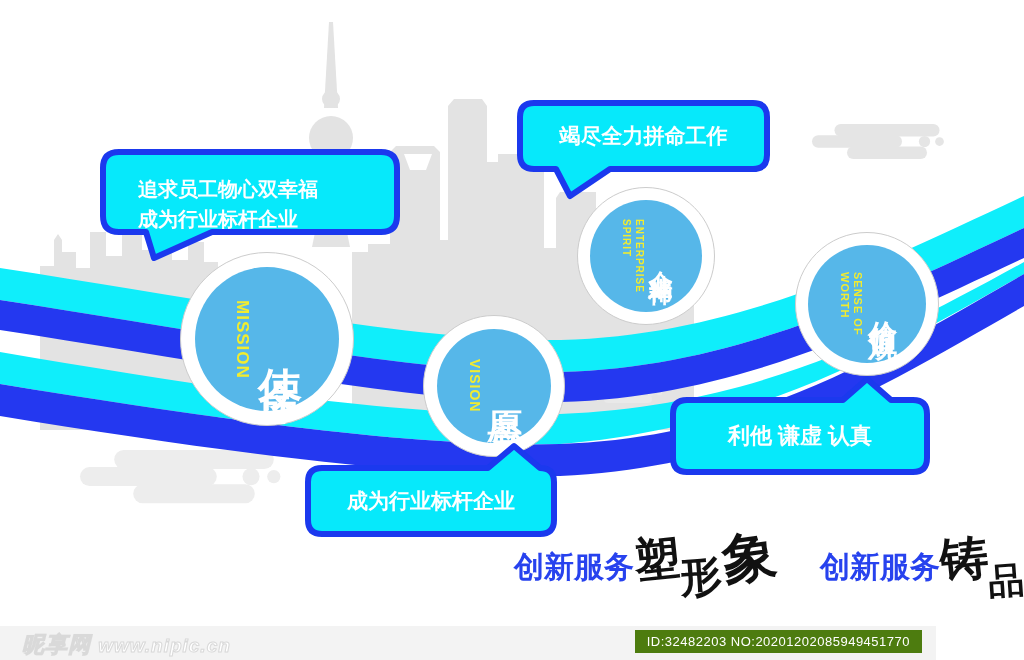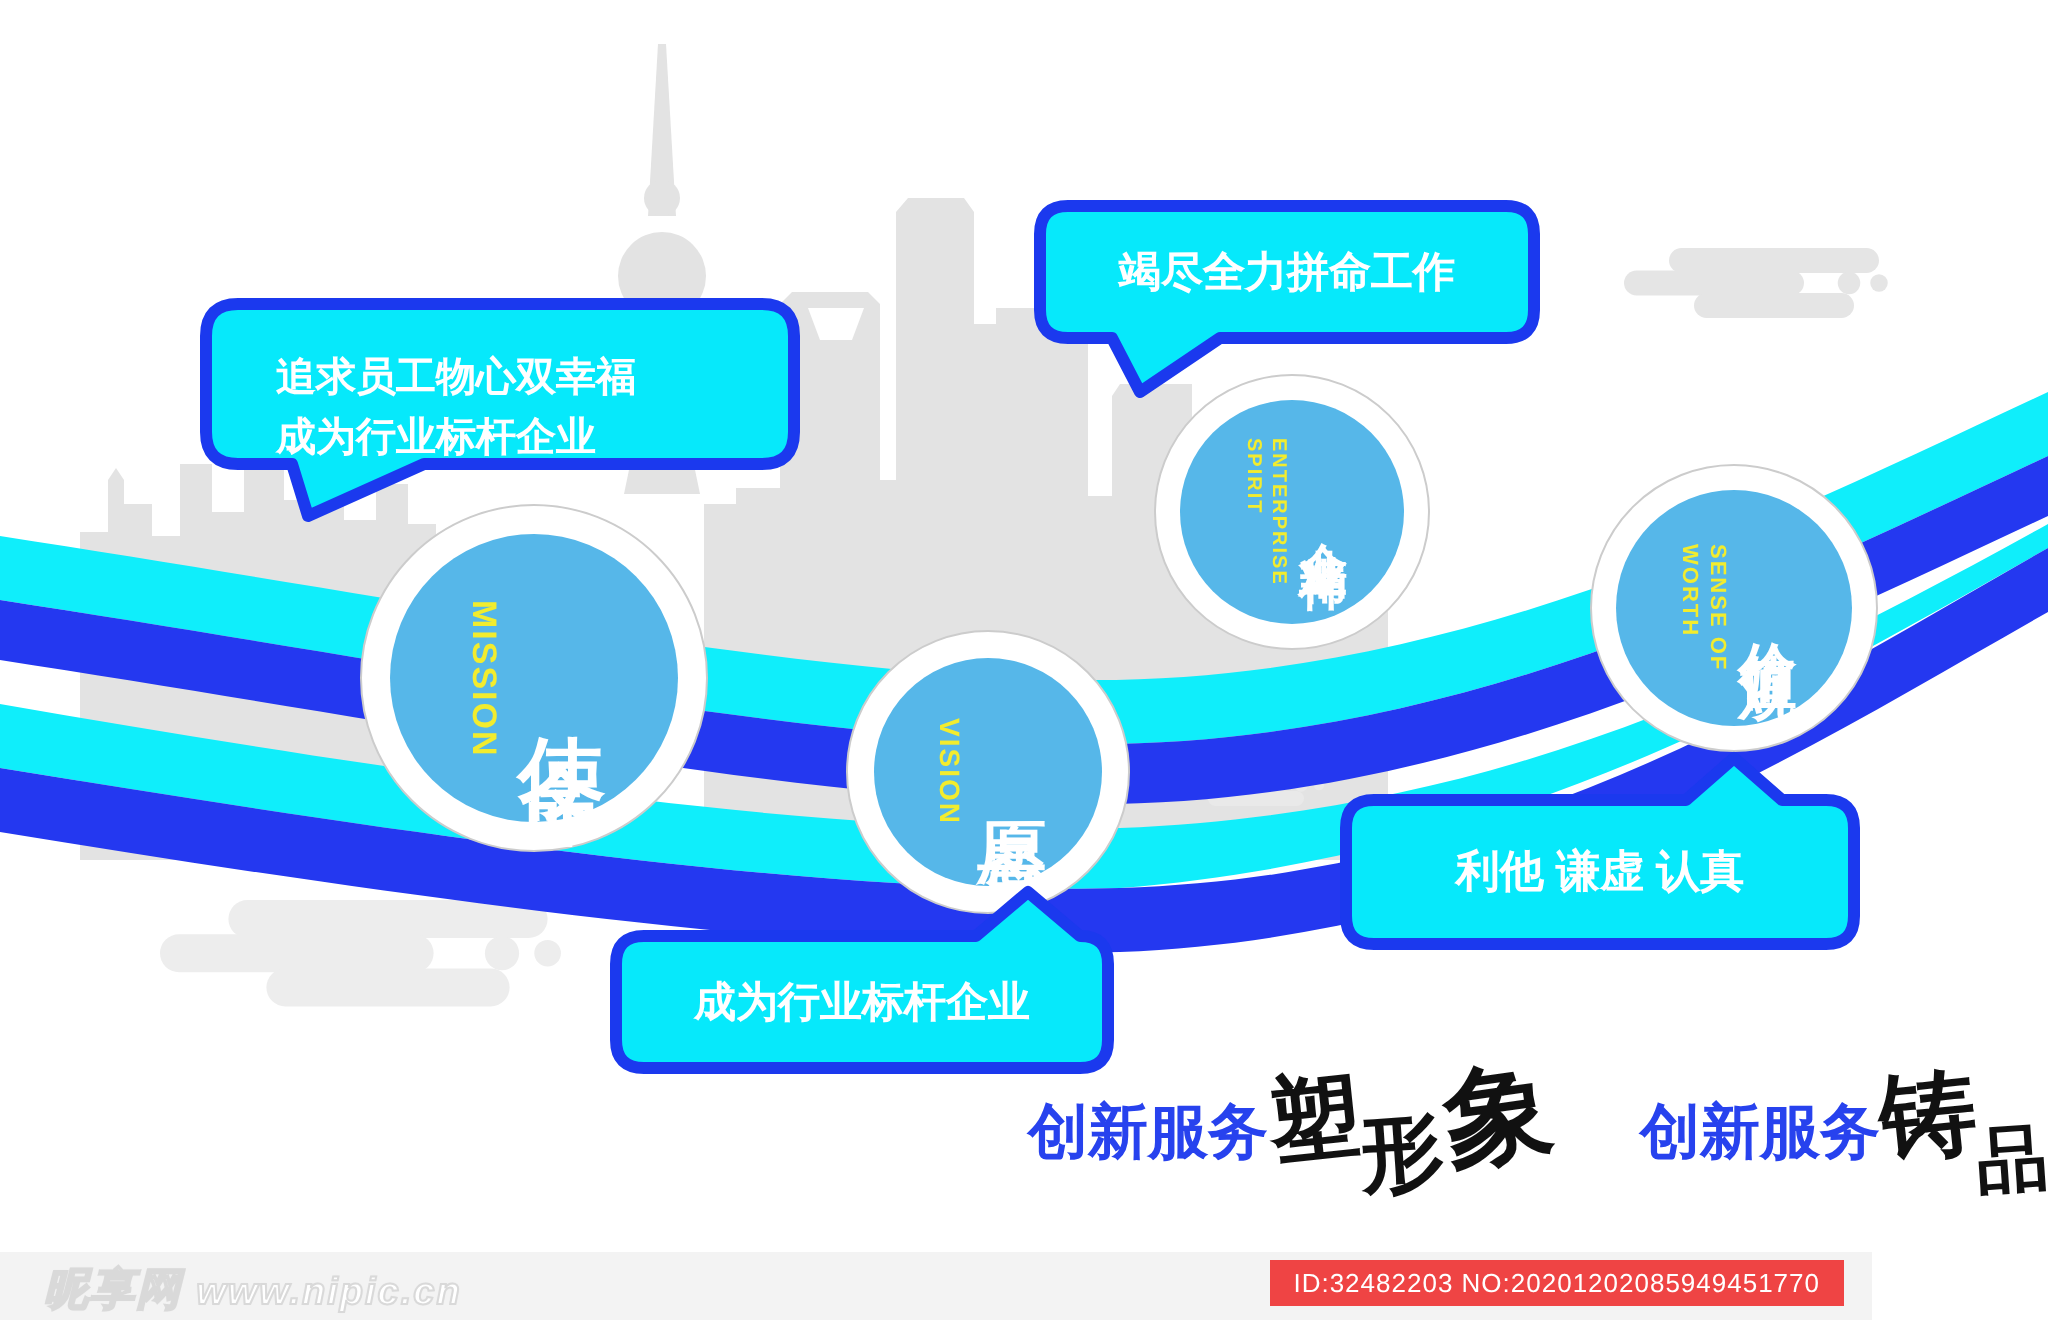--- a/index.html
+++ b/index.html
@@ -55,21 +55,21 @@
   .k4{font-size:48px;top:-4px;transform:rotate(-6deg);}
   .k5{font-size:36px;top:24px;transform:rotate(-4deg);}
   .k6{font-size:54px;top:-12px;transform:rotate(-8deg);}
   .gap2{margin-left:44px;}
 
   
   .wmbar{position:absolute;left:0;top:626px;width:936px;height:34px;background:#f3f3f3;z-index:6;}
   .wmlogo{position:absolute;left:22px;top:4px;color:#ffffff;-webkit-text-stroke:1px #d9d9d9;
           text-shadow:0 0 1px #dddddd;font-weight:bold;font-size:22px;font-style:italic;letter-spacing:1px;}
   .wmurl{font-size:19px;}
-  .wmid{position:absolute;right:14px;top:4px;background:#ef4444;color:#ffffff;font-size:13px;
+  .wmid{position:absolute;right:14px;top:4px;background:#4d7c0f;color:#ffffff;font-size:13px;
         padding:4px 12px;letter-spacing:0.5px;}
 </style>
 </head>
 <body>
 
 <div class="canvas">
 
   <svg class="layer" width="1024" height="660" style="z-index:1">
     <g fill="#e3e3e3">
 

